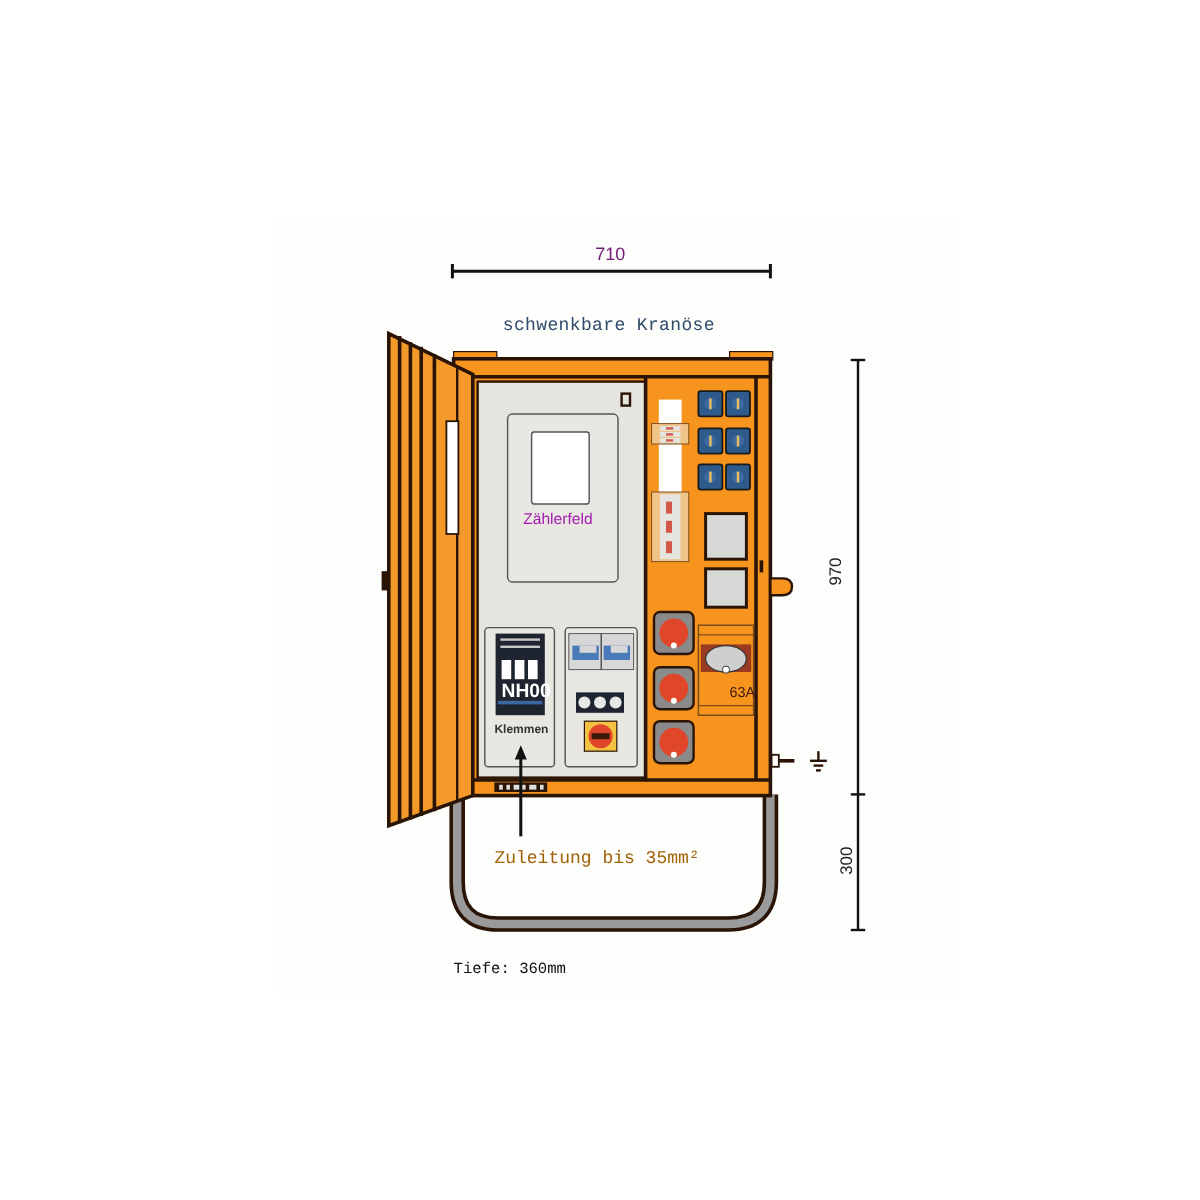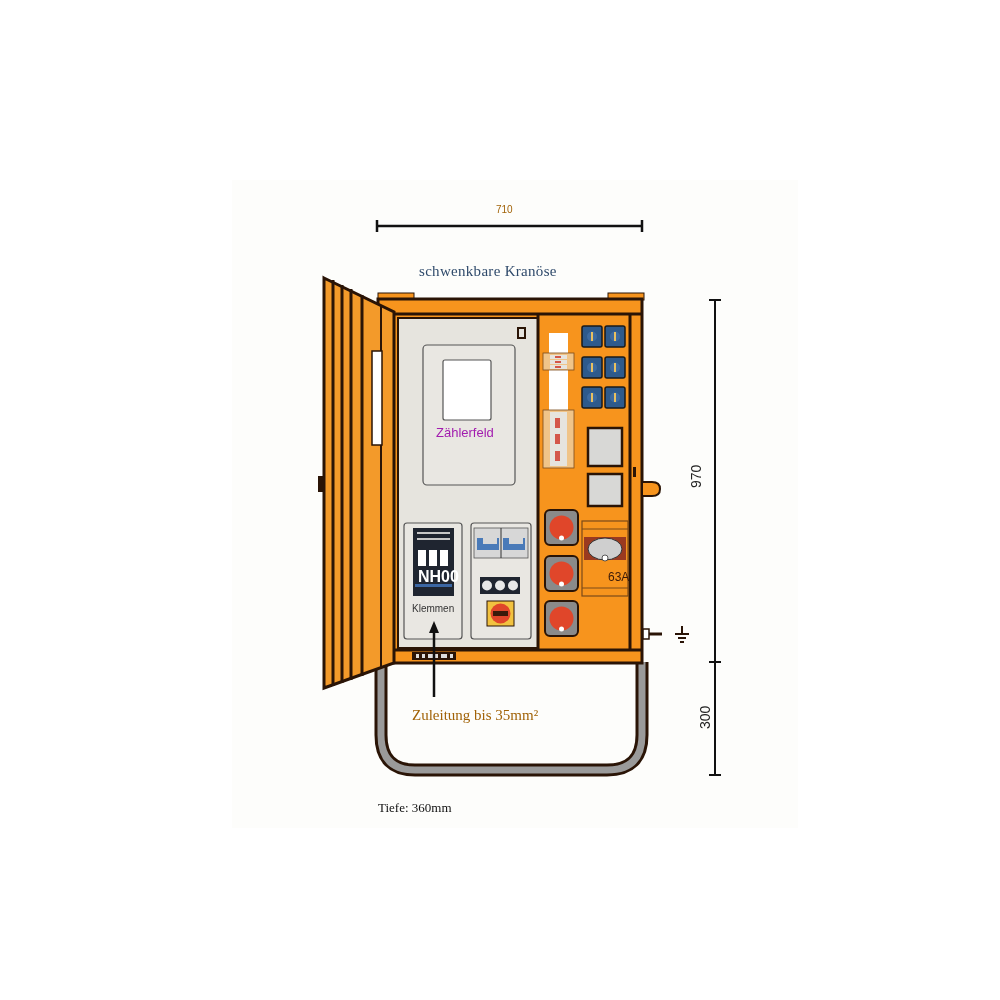--- a/index.html
+++ b/index.html
@@ -1,19 +1,19 @@
 <!DOCTYPE html>
 <html><head>
 <meta charset="utf-8">
 <style>
   html, body { margin:0; padding:0; background:#ffffff; }
   body { width:1000px; height:1000px; position:relative; overflow:hidden; font-family:"Liberation Sans", sans-serif; }
   .canvas { position:absolute; left:232px; top:180px; width:566px; height:648px; background:#fdfdfb; }
   svg { position:absolute; left:0; top:0; }
-  .lbl-serif { font-family:Liberation Serif, serif; }
+  .lbl-serif { font-family:Liberation Mono, monospace; }
   .lbl-sans { font-family:"Liberation Sans", sans-serif; }
 </style>
 </head>
 <body>
 
 <div class="canvas"></div>
 
 <svg width="1000" height="1000" viewBox="0 0 1000 1000">
 
   <g>
@@ -188,29 +188,29 @@
     <line x1="649" y1="634" x2="662" y2="634" stroke="#2a1406" stroke-width="3"></line>
     <g>
       <line x1="682" y1="626" x2="682" y2="634" stroke="#2a1406" stroke-width="2"></line>
       <line x1="675" y1="634" x2="689" y2="634" stroke="#2a1406" stroke-width="2"></line>
       <line x1="678" y1="638" x2="686" y2="638" stroke="#2a1406" stroke-width="2"></line>
       <line x1="680" y1="642" x2="684" y2="642" stroke="#2a1406" stroke-width="2"></line>
     </g>
   </g>
 </svg>
 
-<div class="lbl-sans" style="position:absolute; left:496px; top:204px; font-size:10px; color:#a16207;">710</div>
+<div class="lbl-sans" style="position:absolute; left:496px; top:204px; font-size:15px; color:#701a75;">710</div>
 
 <div class="lbl-serif" style="position:absolute; left:419px; top:263px; font-size:15px; color:#2f4a6b; letter-spacing:0.3px;">schwenkbare Kranöse</div>
 
 <div class="lbl-sans" style="position:absolute; left:436px; top:425px; font-size:13px; color:#a21caf;">Zählerfeld</div>
 
 <div class="lbl-sans" style="position:absolute; left:418px; top:568px; font-size:16px; font-weight:bold; color:#ffffff;">NH00</div>
 
-<div class="lbl-sans" style="position:absolute; left:412px; top:603px; font-size:10px; color:#333;">Klemmen</div>
+<div class="lbl-sans" style="position:absolute; left:412px; top:603px; font-size:10px; color:#333;font-weight:bold;">Klemmen</div>
 
 <div class="lbl-sans" style="position:absolute; left:592px; top:570px; font-size:12px; color:#3a1a0a;margin-left:16px;">63A</div>
 
 <div class="lbl-serif" style="position:absolute; left:412px; top:707px; font-size:15px; color:#a16207;">Zuleitung bis 35mm²</div>
 
 <div class="lbl-sans" style="position:absolute; left:688px; top:488px; font-size:14px; color:#222; transform:rotate(-90deg); transform-origin:left top;">970</div>
 
 <div class="lbl-sans" style="position:absolute; left:697px; top:729px; font-size:14px; color:#222; transform:rotate(-90deg); transform-origin:left top;">300</div>
 
 <div class="lbl-serif" style="position:absolute; left:358px; top:800px; font-size:13px; color:#111;margin-left:20px;">Tiefe: 360mm</div>

